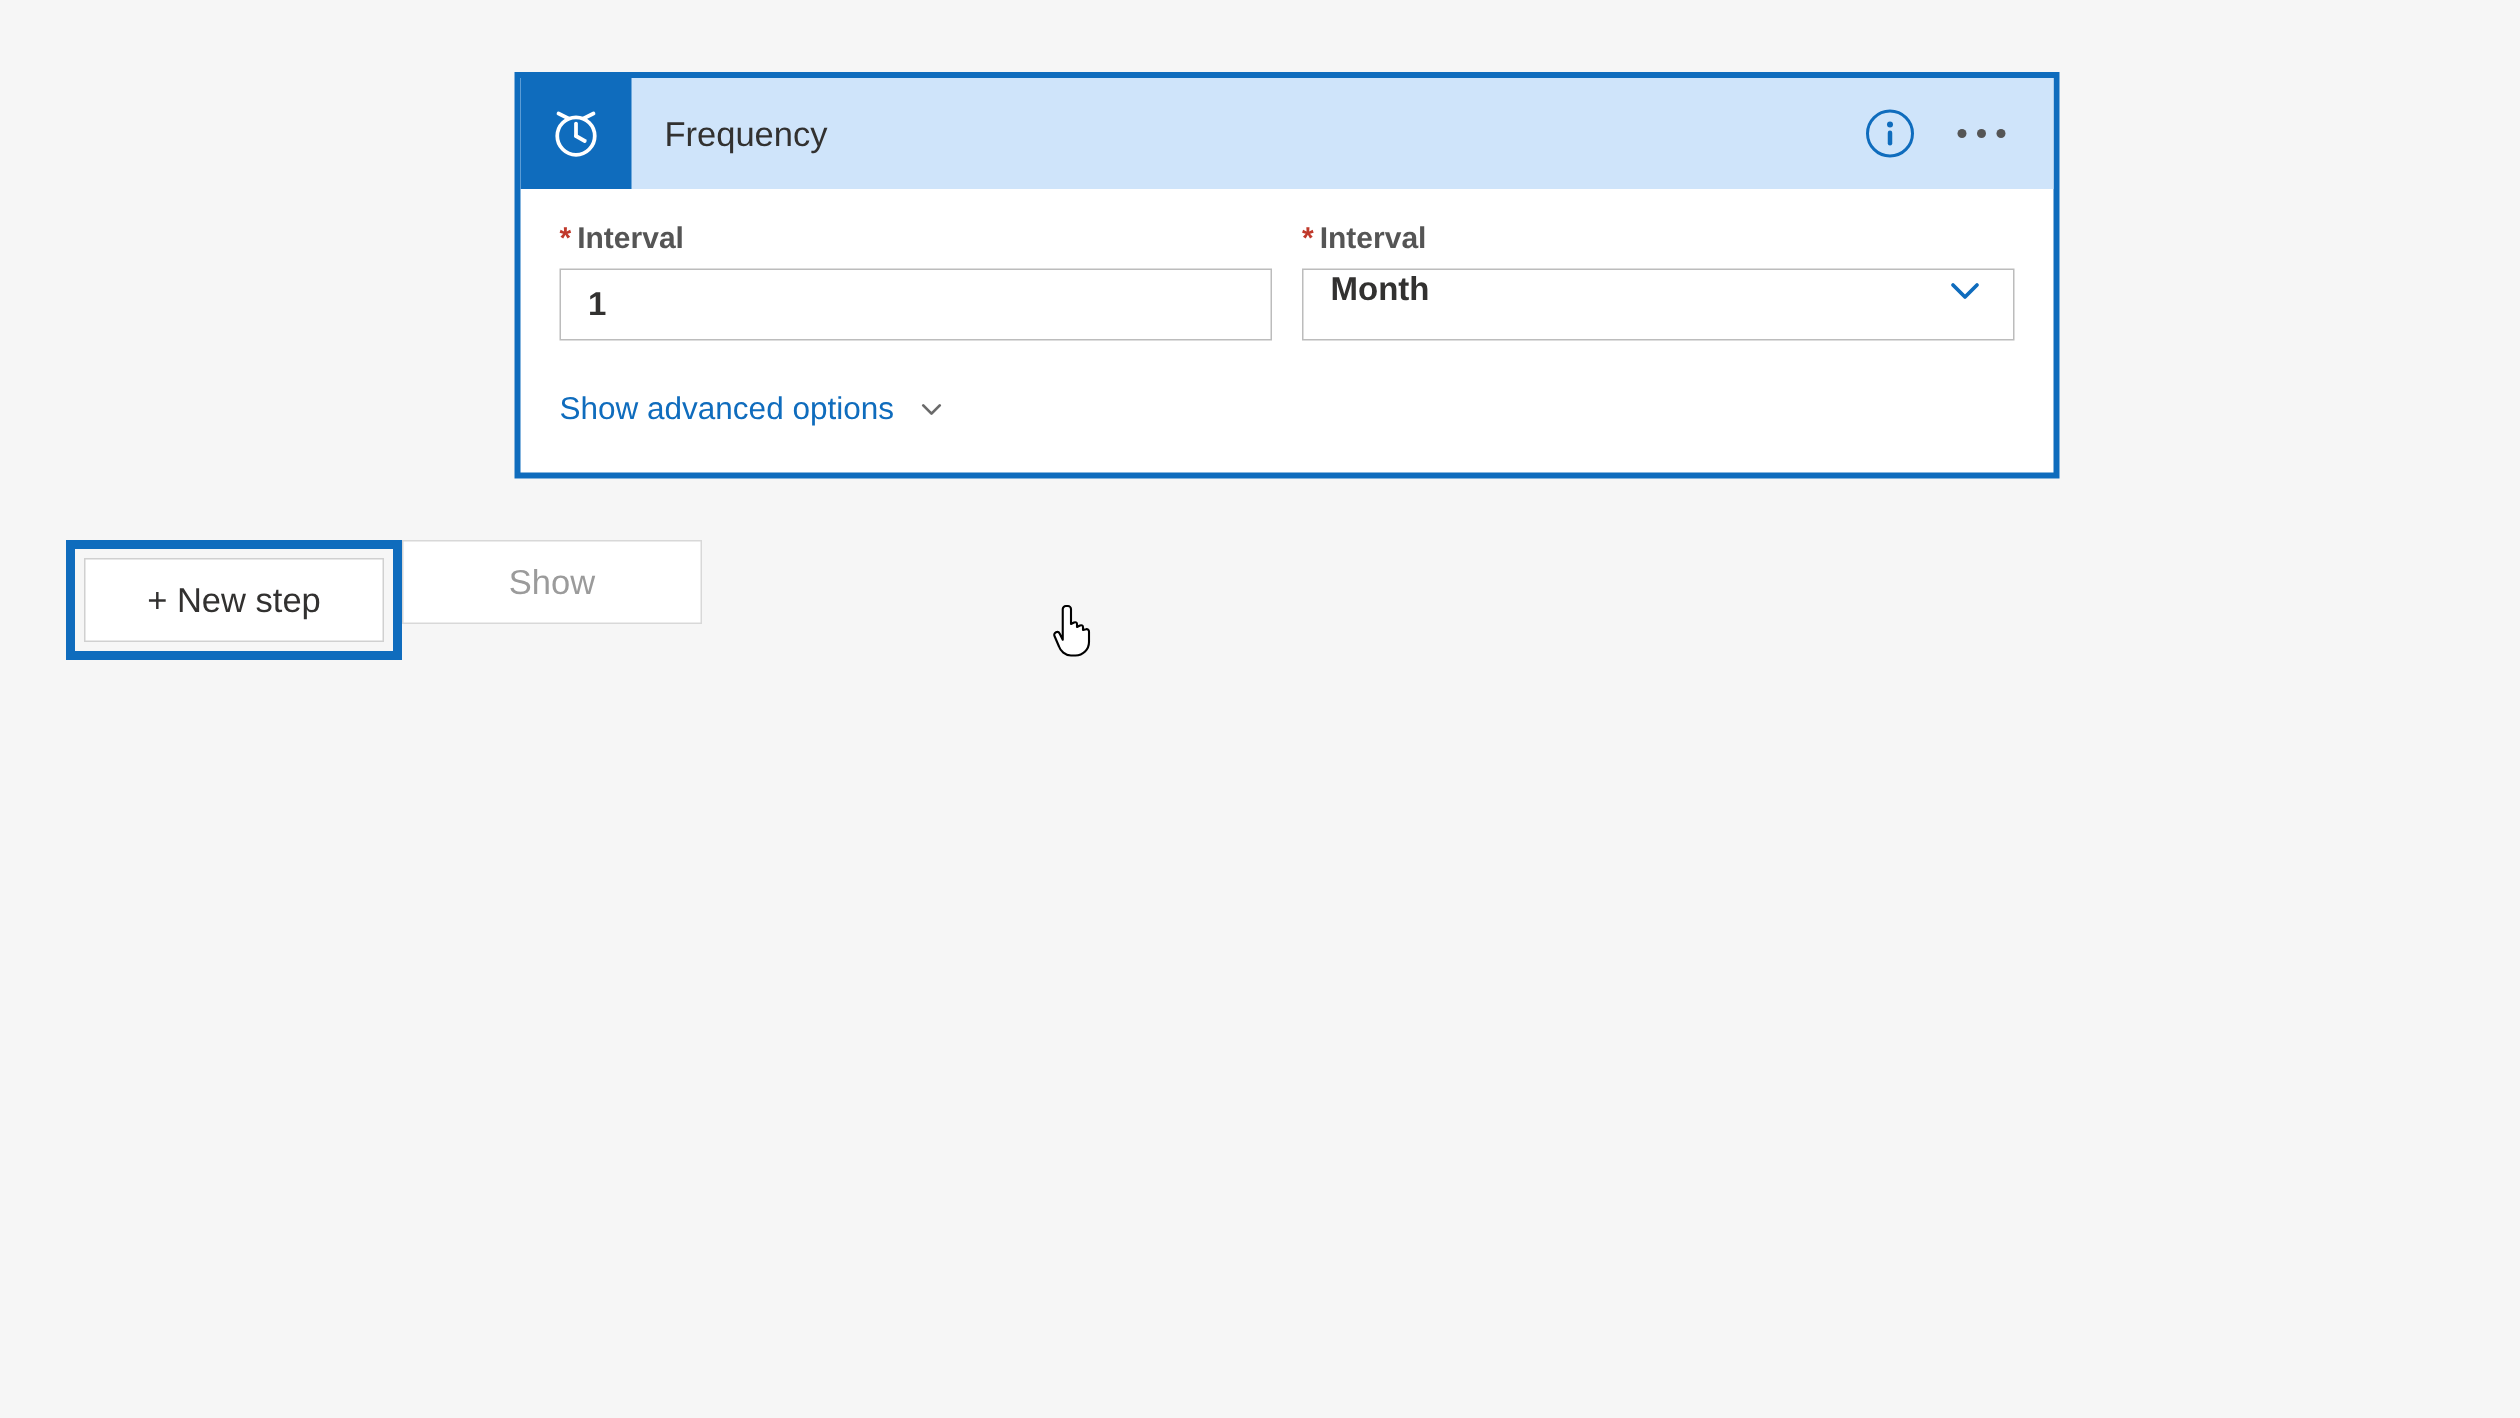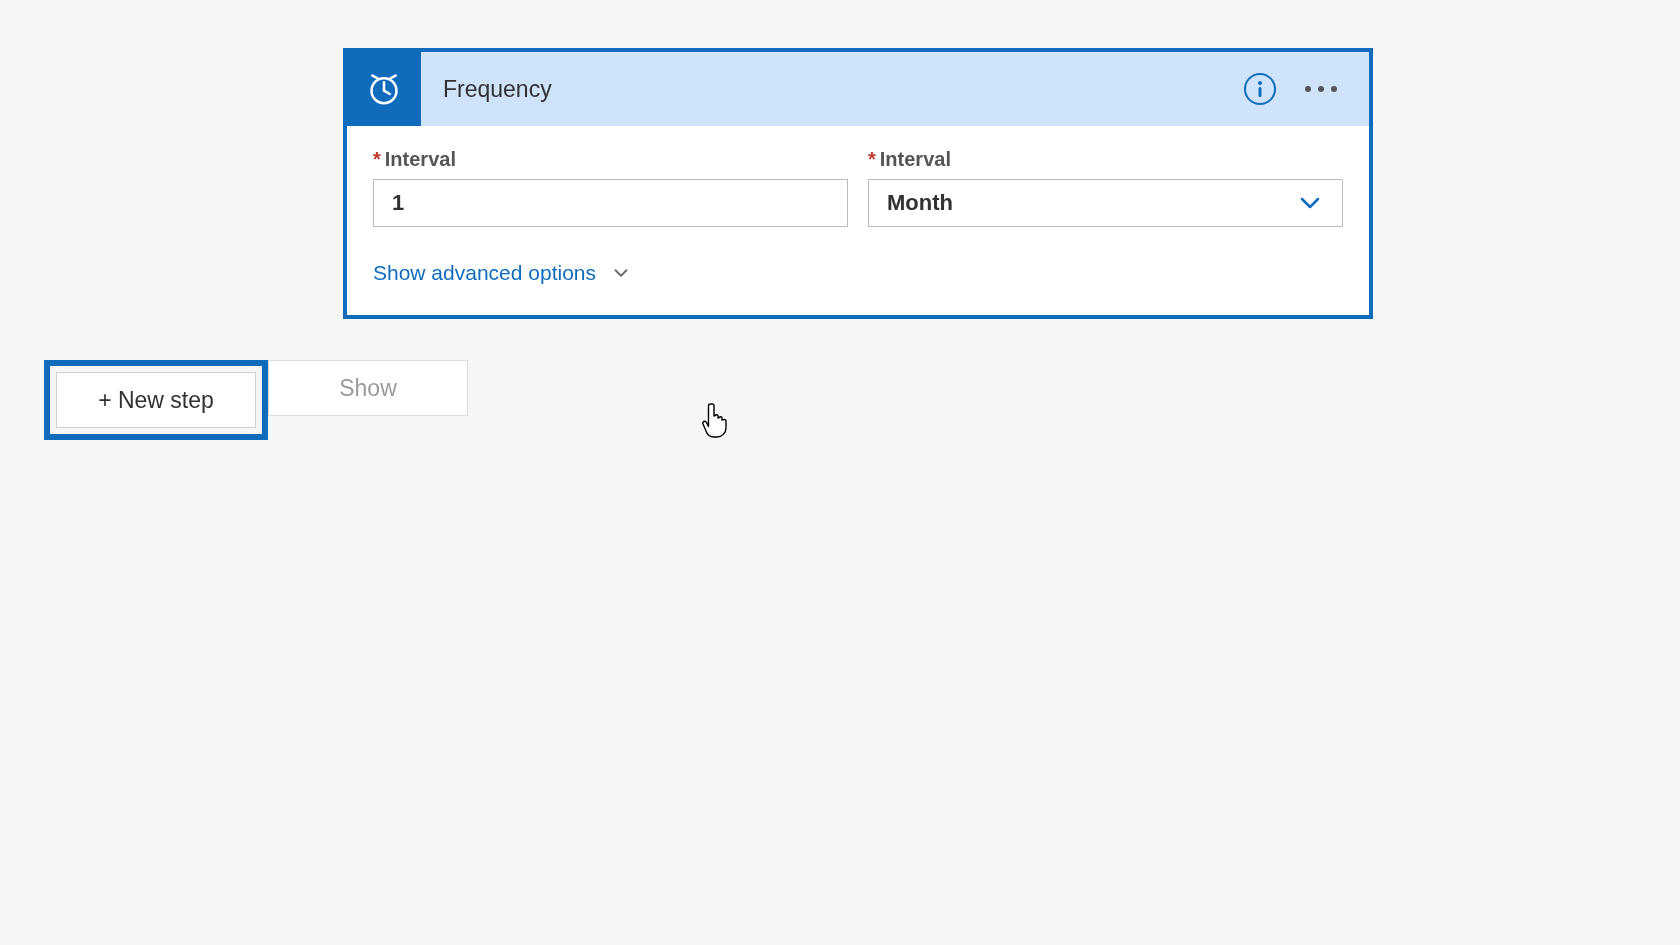--- a/index.html
+++ b/index.html
@@ -102,21 +102,21 @@
     align-items: center;
     background: #fff;
     cursor: text;
   }
   .select-box {
     height: 48px;
     border: 1px solid #bcbcbc;
     font-size: 22px;
     padding: 0 18px;
     display: flex;
-    align-items: center;
+    align-items: flex-start;
     justify-content: space-between;
     background: #fff;
     cursor: pointer;
   }
   .chevron {
     width: 28px; height: 28px;
     display: flex; align-items: center; justify-content: center;
   }
   .chevron svg { width: 24px; height: 24px; }
 

